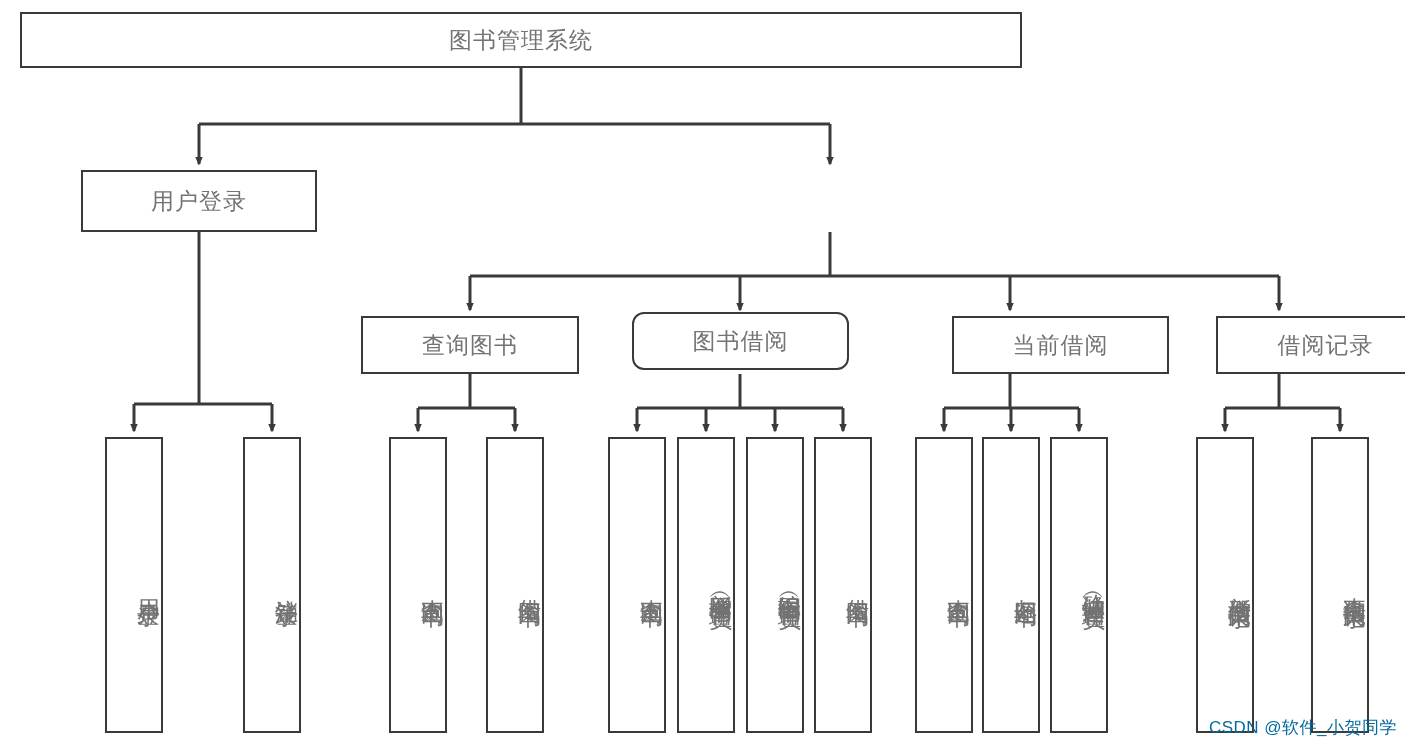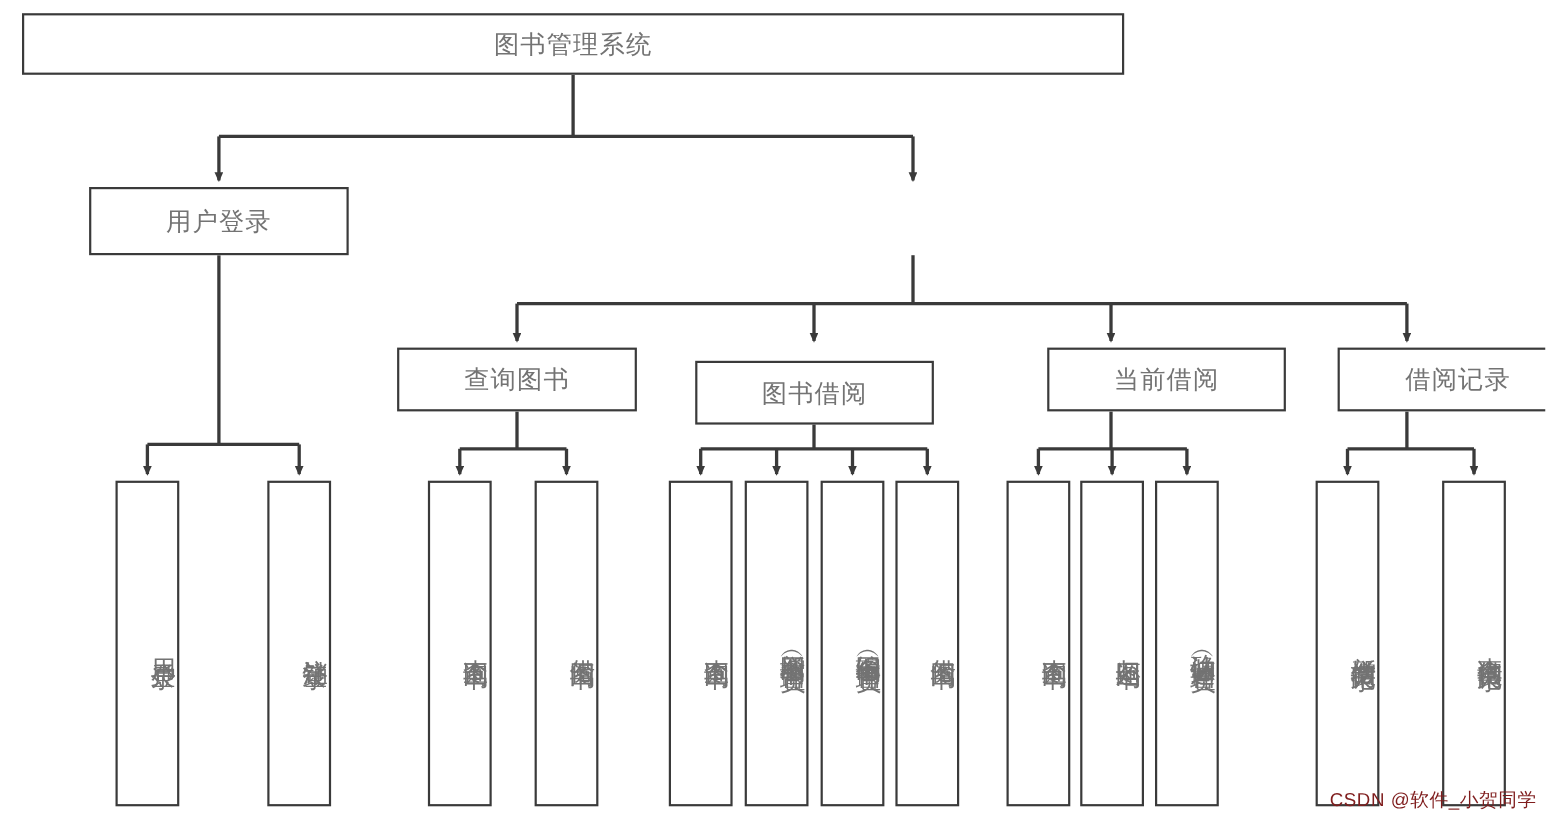--- a/index.html
+++ b/index.html
@@ -56,21 +56,21 @@
     top: 0;
     width: 1405px;
     height: 747px;
     pointer-events: none;
   }
   #watermark {
     position: absolute;
     right: 8px;
     bottom: 8px;
     font-size: 17px;
-    color: #7f1d1d;
+    color: #0369a1;
     letter-spacing: 0.5px;
     white-space: pre;
   }
 </style>
 </head>
 <body>
 
 <div id="canvas">
 
   <svg id="edges" viewBox="0 0 1405 747" xmlns="http://www.w3.org/2000/svg">
@@ -131,21 +131,21 @@
     <span class="lbl">图书管理系统</span>
   </div>
 
   <div class="node h" style="left:81px;top:170px;width:236px;height:62px;">
     <span class="lbl">用户登录</span>
   </div>
 
   <div class="node h" style="left:361px;top:316px;width:218px;height:58px;">
     <span class="lbl">查询图书</span>
   </div>
-  <div class="node h" style="left:632px;top:328px;width:217px;height:58px;">
+  <div class="node h" style="left:632px;top:312px;width:217px;height:58px;border-radius:12px;">
     <span class="lbl">图书借阅</span>
   </div>
   <div class="node h" style="left:952px;top:316px;width:217px;height:58px;">
     <span class="lbl">当前借阅</span>
   </div>
   <div class="node h" style="left:1216px;top:316px;width:219px;height:58px;">
     <span class="lbl">借阅记录</span>
   </div>
 
   <div class="node v" style="left:105px;top:437px;width:58px;height:296px;">

